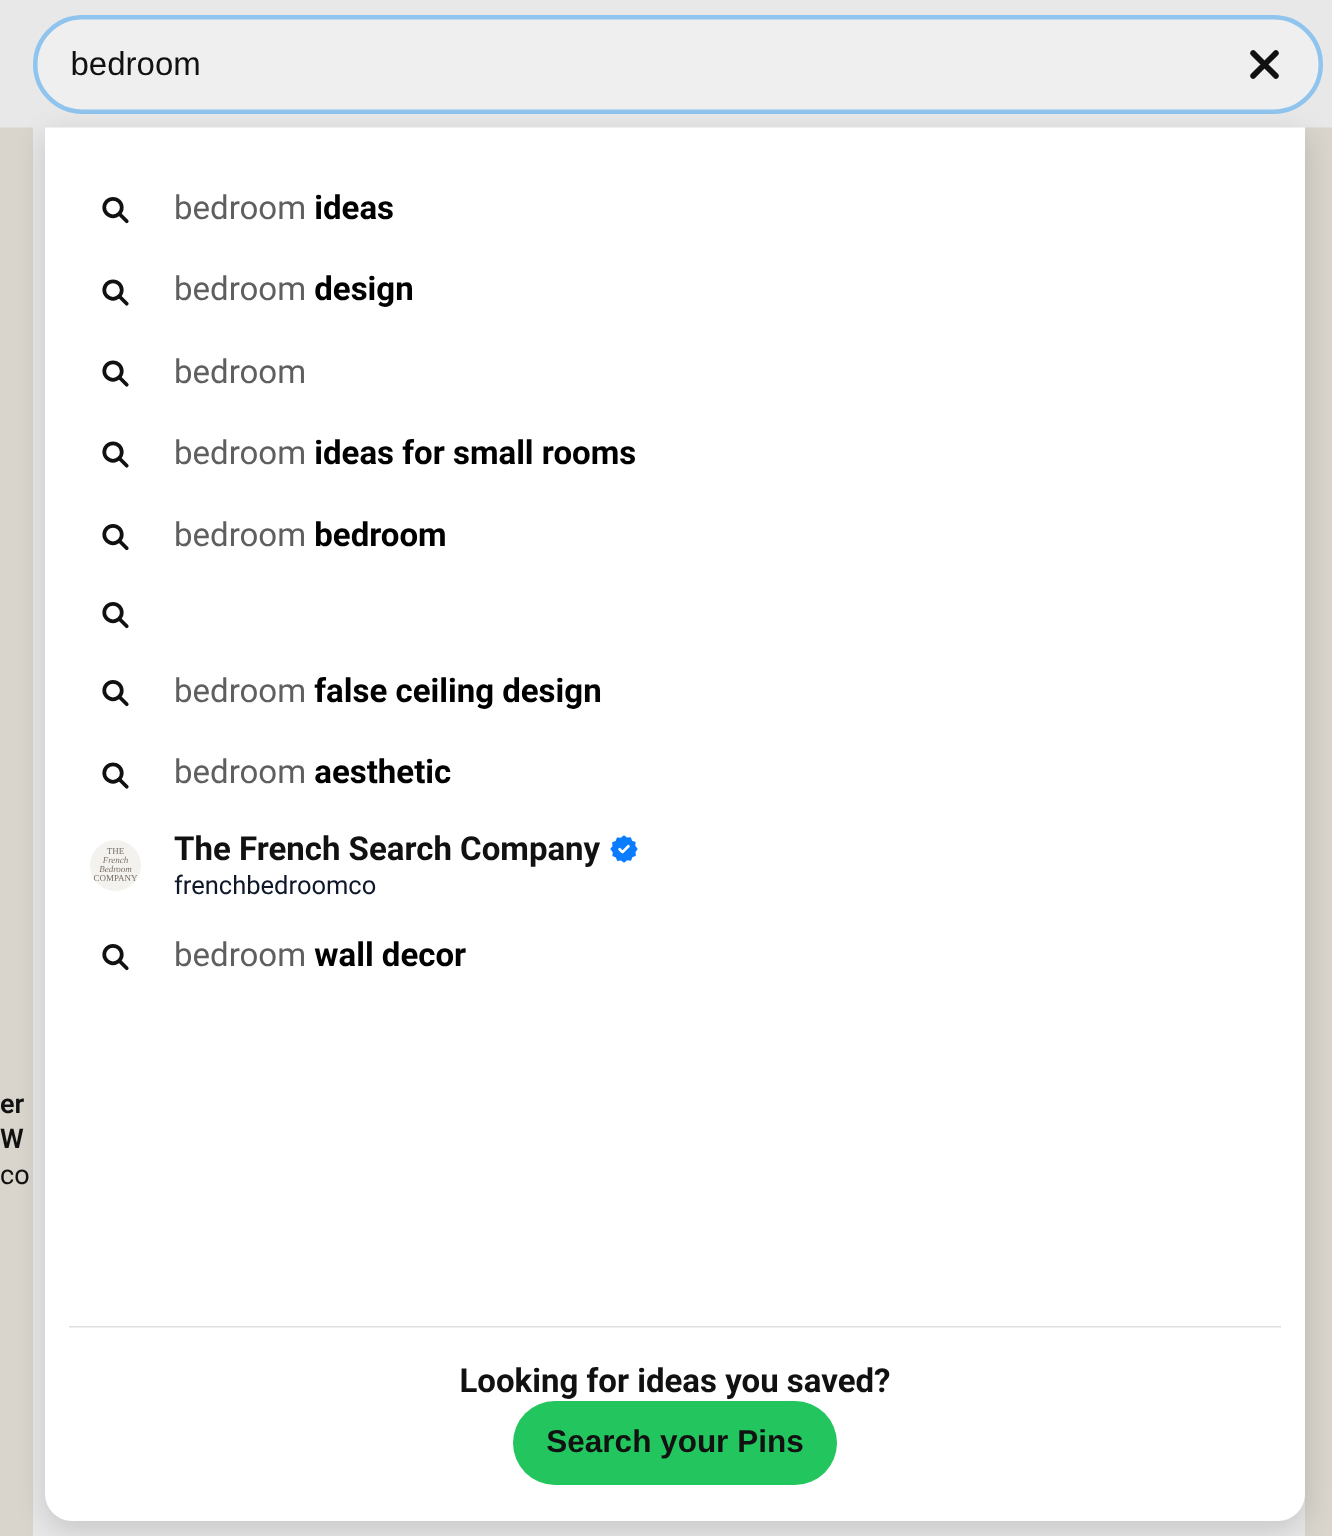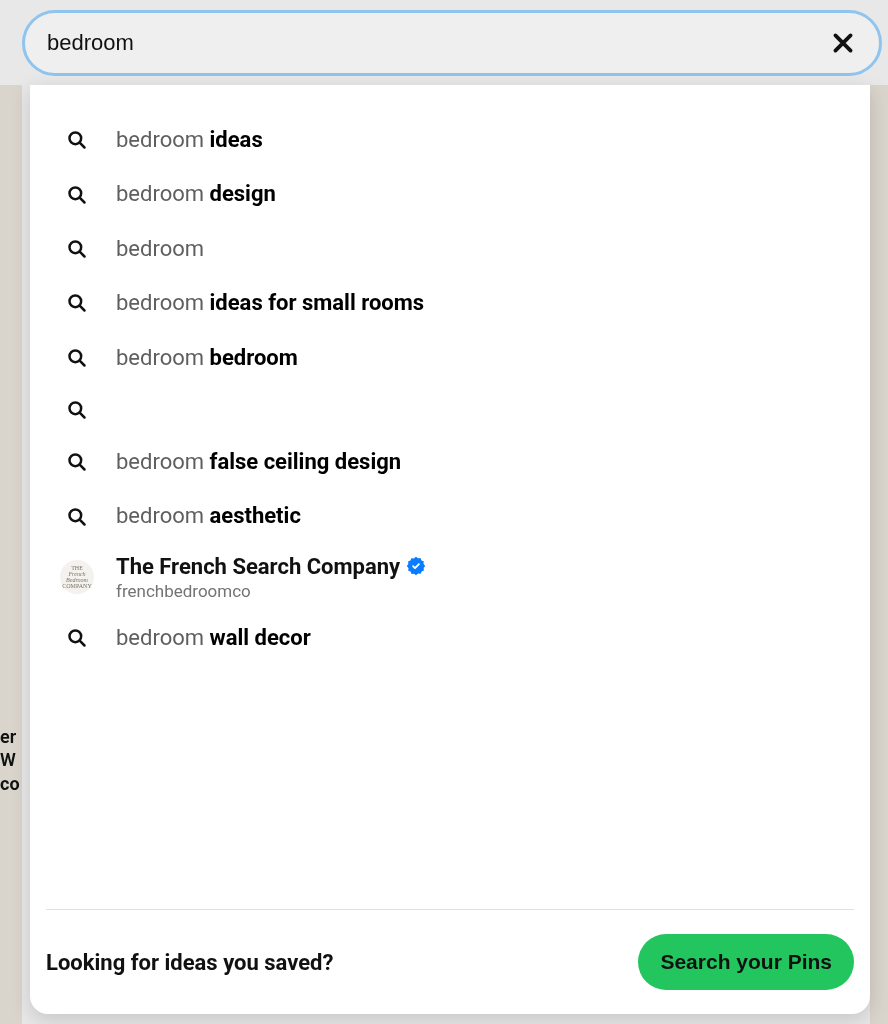--- a/index.html
+++ b/index.html
@@ -131,29 +131,30 @@
     font-size: 22px;
     font-weight: 700;
     color: #111;
   }
   .verified-badge {
     width: 20px;
     height: 20px;
   }
   .profile-handle {
     font-size: 17px;
-    color: #737373;
+    color: #0f172a;
   }
   .footer {
     border-top: 1px solid #e0e0e0;
     margin: 8px 16px 0 16px;
     padding: 24px 0 24px 0;
     display: flex;
     align-items: center;
     justify-content: space-between;
+    flex-direction: column;
   }
   .footer-text {
     font-size: 22px;
     font-weight: 700;
     color: #111;
   }
   .footer-btn {
     background: #22c55e;
     border: none;
     border-radius: 28px;
@@ -161,21 +162,21 @@
     font-size: 21px;
     font-weight: 700;
     color: #111;
     cursor: pointer;
   }
 </style>
 </head>
 <body>
 
 <div class="bg-left">
-  <div class="bg-text">er<br>W<br><span style="font-weight:700">co</span></div>
+  <div class="bg-text">er<br>W<br><span style="font-weight:400">co</span></div>
 </div>
 <div class="bg-right"></div>
 
 <div class="search-bar">
   <input class="search-input" type="text" value="bedroom" placeholder="Search" style="">
   <div class="clear-btn">
     <svg width="26" height="26" viewBox="0 0 24 24">
       <path d="M5 5 L19 19 M19 5 L5 19" stroke="#111" stroke-width="3.5" stroke-linecap="round"></path>
     </svg>
   </div>

